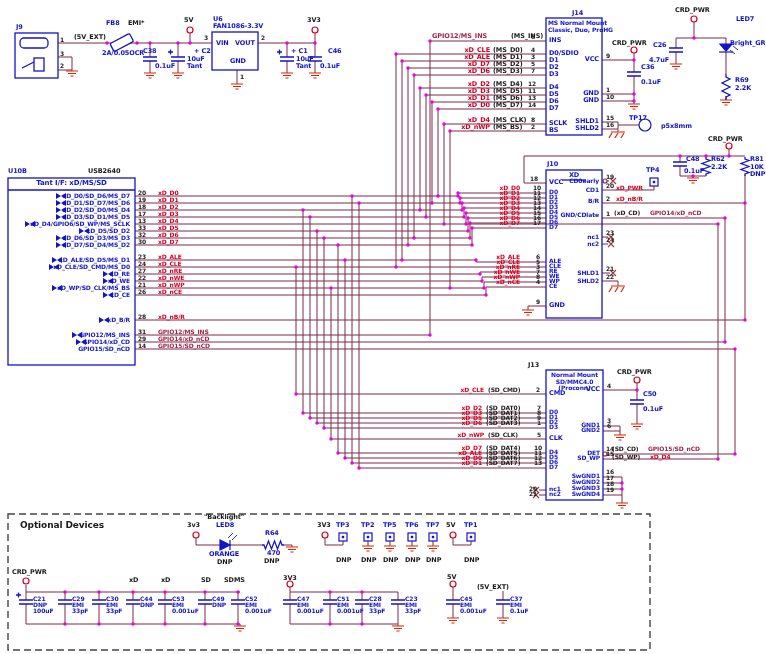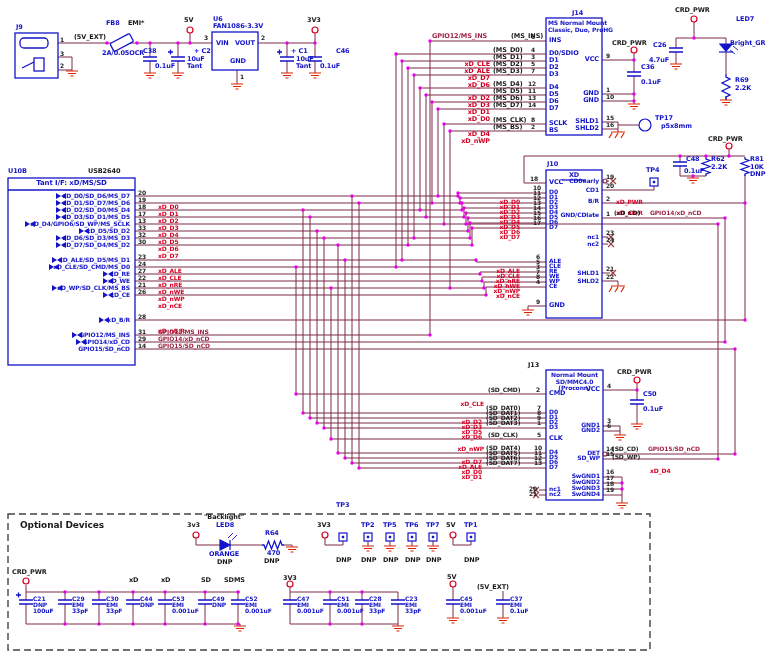--- a/index.html
+++ b/index.html
@@ -1,21 +1,21 @@
 <!DOCTYPE html>
 <html><head>
 <meta charset="utf-8">
 <style>
   html,body{margin:0;padding:0;background:#fff;}
   #board{position:relative;width:766px;height:654px;background:#fff;overflow:hidden;
          font-family:"DejaVu Sans",sans-serif;}
   .L{position:absolute;font:bold 6.5px "DejaVu Sans",sans-serif;color:#1313c9;
      white-space:pre;letter-spacing:-0.1px;line-height:7px;}
   .b{color:#1a1a1a;}          
-  .r{color:#d40022;margin-top:14px;}          
+  .r{color:#d40022;}          
   .m{color:#a02545;}          
   .n{font-size:6px;color:#222;} 
   .s6{font-size:6px;}
   .t9{font-size:9px;}
   svg{position:absolute;left:0;top:0;}
 </style>
 </head>
 <body>
 
 <div id="board">
@@ -316,21 +316,21 @@
 <div class="L" style="left:213px;top:23px">FAN1086-3.3V</div>
 <div class="L n" style="left:204px;top:34px">3</div>
 <div class="L" style="left:216px;top:40px">VIN</div>
 <div class="L" style="left:235px;top:40px">VOUT</div>
 <div class="L" style="left:230px;top:58px">GND</div>
 <div class="L n" style="left:261px;top:34px">2</div>
 <div class="L n" style="left:240px;top:73px">1</div>
 <div class="L" style="left:291px;top:48px">+ C1</div>
 <div class="L" style="left:296px;top:56px;line-height:6.5px">10uF
 Tant</div>
-<div class="L" style="left:336px;top:48px">C46</div>
+<div class="L" style="left:328px;top:48px">C46</div>
 <div class="L" style="left:320px;top:63px">0.1uF</div>
 <div class="L b" style="left:307px;top:17px">3V3</div>
 
 <div class="L" style="left:572px;top:10px">J14</div>
 <div class="L" style="left:548px;top:20px;font-size:6px;line-height:6.5px">MS Normal Mount
 Classic, Duo, ProHG</div>
 <div class="L" style="left:549px;top:37px">INS</div>
 <div class="L" style="left:549px;top:50px">D0/SDIO
 D1
 D2
@@ -380,21 +380,21 @@
 (MS_D5)
 (MS_D6)
 (MS_D7)</div>
 <div class="L r" style="left:440px;top:117px;width:50px;text-align:right">xD_D4
 xD_nWP</div>
 <div class="L b" style="left:493px;top:117px">(MS_CLK)
 (MS_BS)</div>
 <div class="L b" style="left:612px;top:40px">CRD_PWR</div>
 <div class="L" style="left:641px;top:64px">C36</div>
 <div class="L" style="left:641px;top:79px">0.1uF</div>
-<div class="L" style="left:655px;top:115px">TP17</div>
+<div class="L" style="left:629px;top:115px">TP17</div>
 <div class="L" style="left:661px;top:123px">p5x8mm</div>
 
 <div class="L b" style="left:675px;top:7px">CRD_PWR</div>
 <div class="L" style="left:653px;top:42px">C26</div>
 <div class="L" style="left:649px;top:57px">4.7uF</div>
 <div class="L" style="left:736px;top:16px">LED7</div>
 <div class="L" style="left:730px;top:40px">Bright_GRN</div>
 <div class="L" style="left:735px;top:77px">R69</div>
 <div class="L" style="left:735px;top:85px">2.2K</div>
 
@@ -611,21 +611,21 @@
 <div class="L b t9" style="left:20px;top:522px">Optional Devices</div>
 <div class="L b" style="left:187px;top:522px">3v3</div>
 <div class="L b" style="left:204px;top:514px">"Backlight"</div>
 <div class="L" style="left:216px;top:522px">LED8</div>
 <div class="L" style="left:209px;top:551px">ORANGE</div>
 <div class="L b" style="left:217px;top:559px">DNP</div>
 <div class="L" style="left:265px;top:530px">R64</div>
 <div class="L" style="left:267px;top:550px">470</div>
 <div class="L b" style="left:264px;top:558px">DNP</div>
 <div class="L b" style="left:317px;top:522px">3V3</div>
-<div class="L" style="left:336px;top:502px">TP3</div>
+<div class="L" style="left:336px;top:522px">TP3</div>
 <div class="L" style="left:361px;top:522px">TP2</div>
 <div class="L" style="left:383px;top:522px">TP5</div>
 <div class="L" style="left:405px;top:522px">TP6</div>
 <div class="L" style="left:426px;top:522px">TP7</div>
 <div class="L b" style="left:446px;top:522px">5V</div>
 <div class="L" style="left:464px;top:522px">TP1</div>
 <div class="L b" style="left:336px;top:557px">DNP</div>
 <div class="L b" style="left:361px;top:557px">DNP</div>
 <div class="L b" style="left:383px;top:557px">DNP</div>
 <div class="L b" style="left:405px;top:557px">DNP</div>

